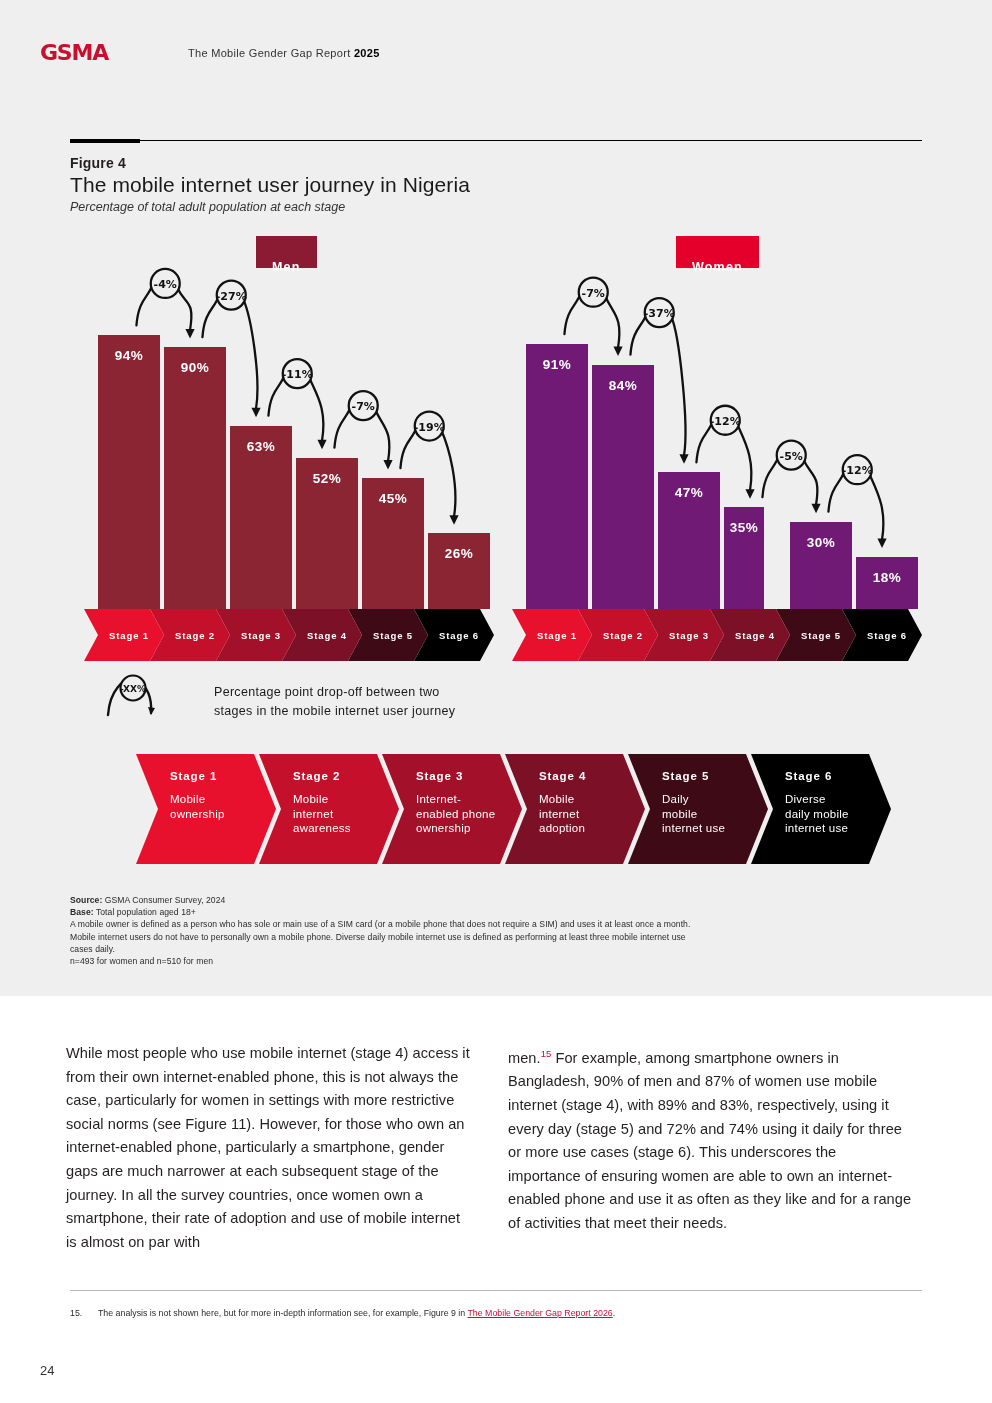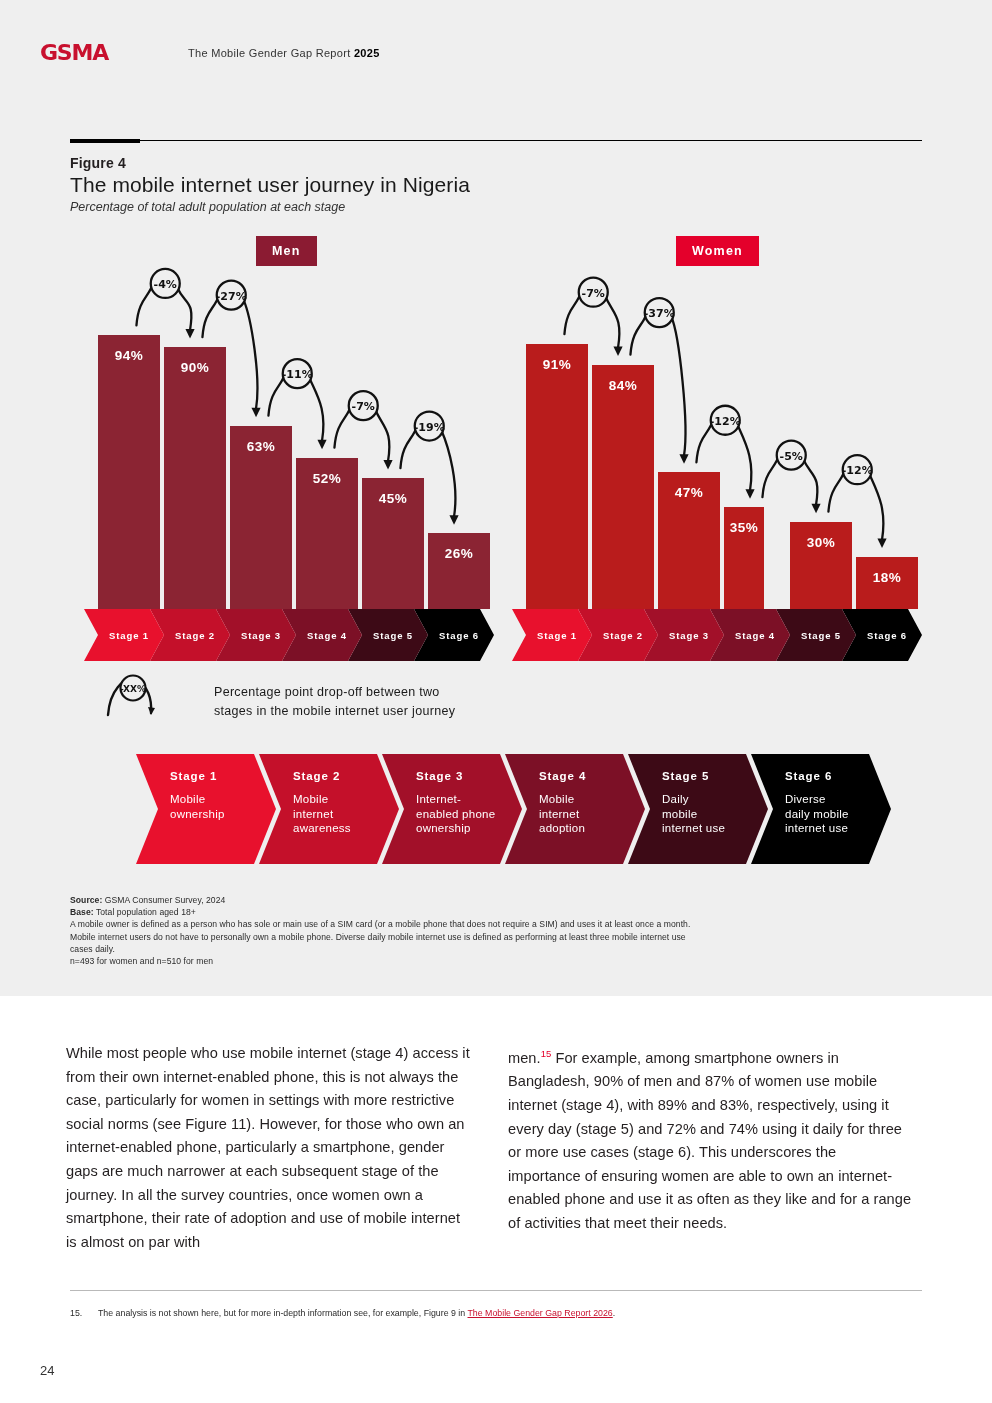--- a/index.html
+++ b/index.html
@@ -55,35 +55,35 @@
   #fig-sub    { position: absolute; left: 70px; top: 200px; font-size: 12.5px; font-style: italic; color: #333; }
 
   
   .panel { position: absolute; }
   #panel-men   { left: 96px;  top: 236px; width: 400px; height: 425px; }
   #panel-women { left: 524px; top: 236px; width: 400px; height: 425px; }
 
   .panel-badge {
     position: absolute; top: 0;
     height: 30px; line-height: 30px;
-    padding: 0 16px;
+    padding: 16px 16px;
     color: #fff; font-size: 12.5px; font-weight: 700; letter-spacing: 1.2px;
     text-align: center;
   }
   #badge-men   { left: 160px; background: #8B1B32; }
   #badge-women { left: 152px; background: #E4002B; }
 
   .plot { position: absolute; left: 0; top: 0; width: 400px; height: 425px; }
 
   .bar {
     position: absolute;
     bottom: 56px;
   }
   #panel-men .bar   { background: #8B2433; }
-  #panel-women .bar { background: #b91c1c; }
+  #panel-women .bar { background: #701a75; }
   .bar-label {
     position: absolute; left: 0; right: 0; top: 13px;
     text-align: center;
     color: #fff; font-size: 13.5px; font-weight: 700; letter-spacing: .5px;
   }
 
   .stage-row { position: absolute; left: 0; bottom: 0; width: 400px; height: 52px; }
   .stage-chip {
     position: absolute; top: 0; height: 52px;
     color: #fff; font-size: 9.5px; font-weight: 700; letter-spacing: .9px;

